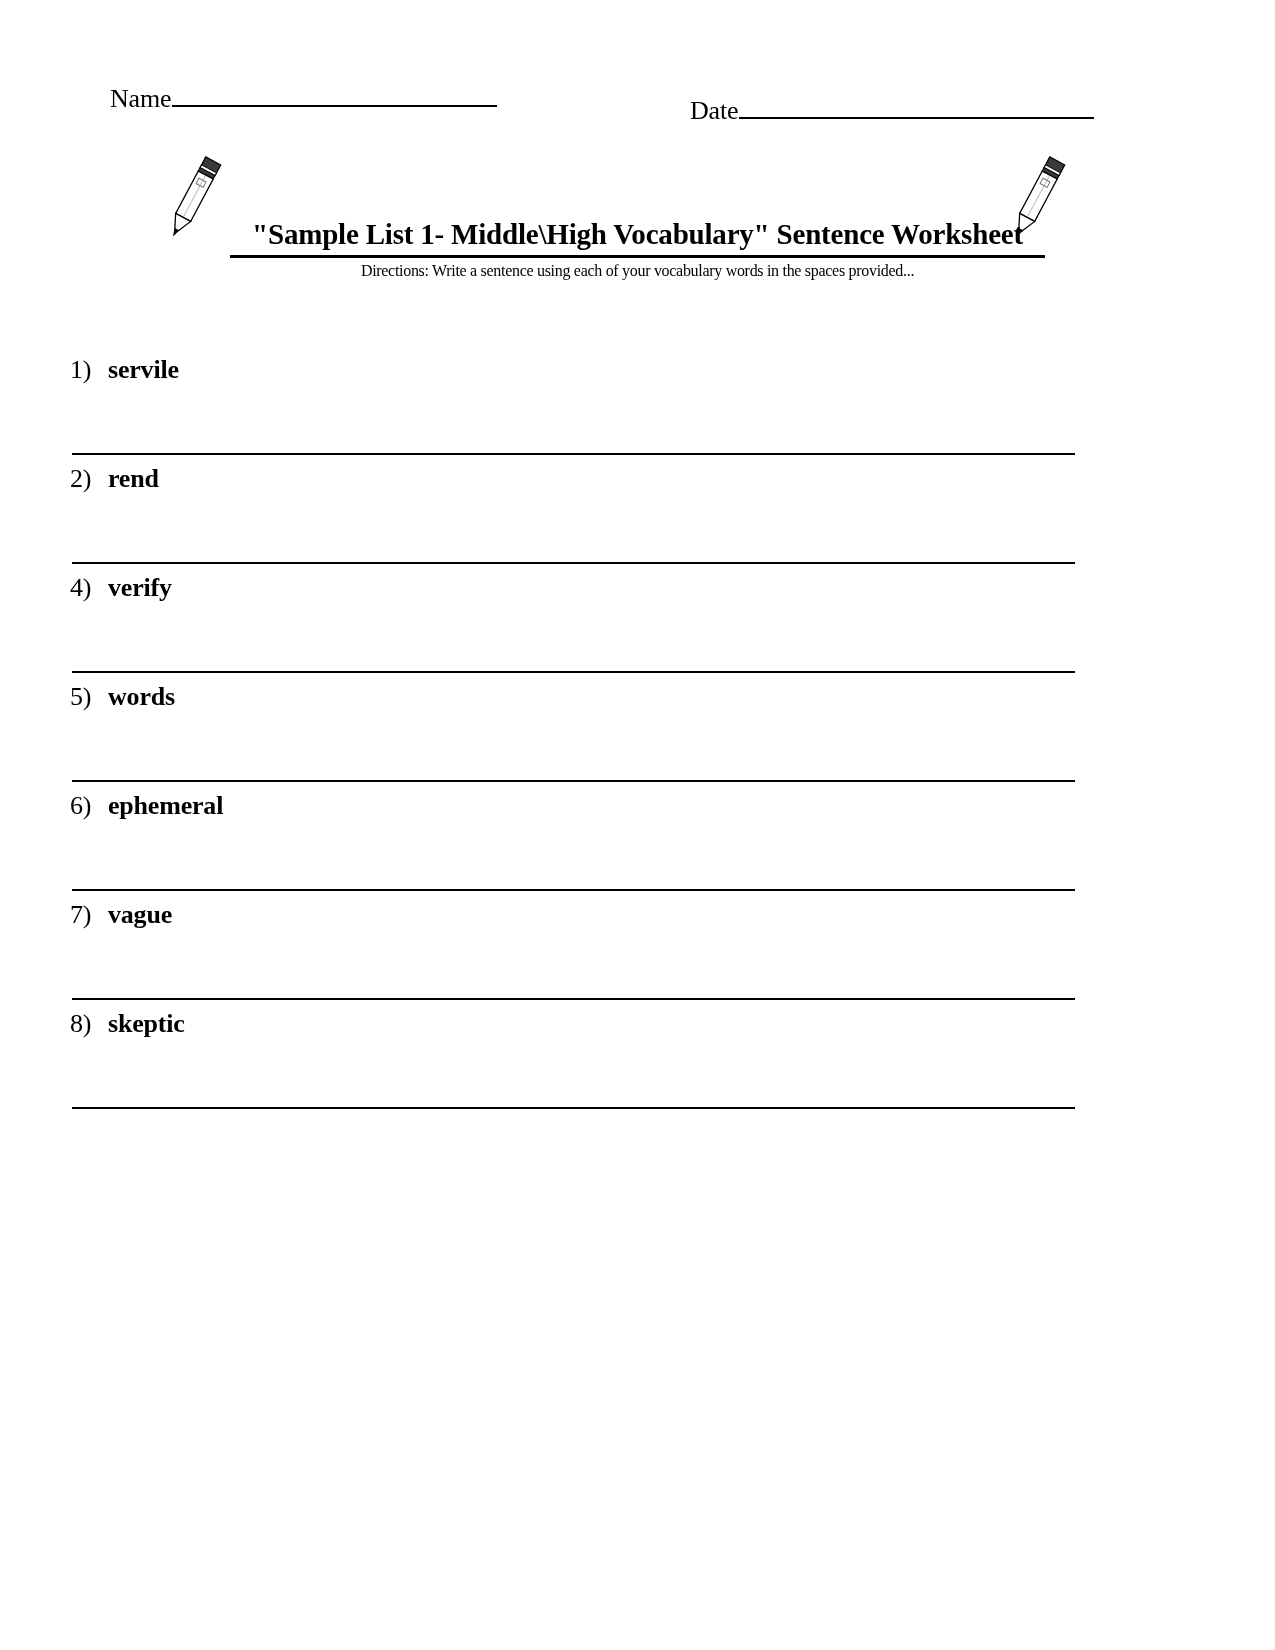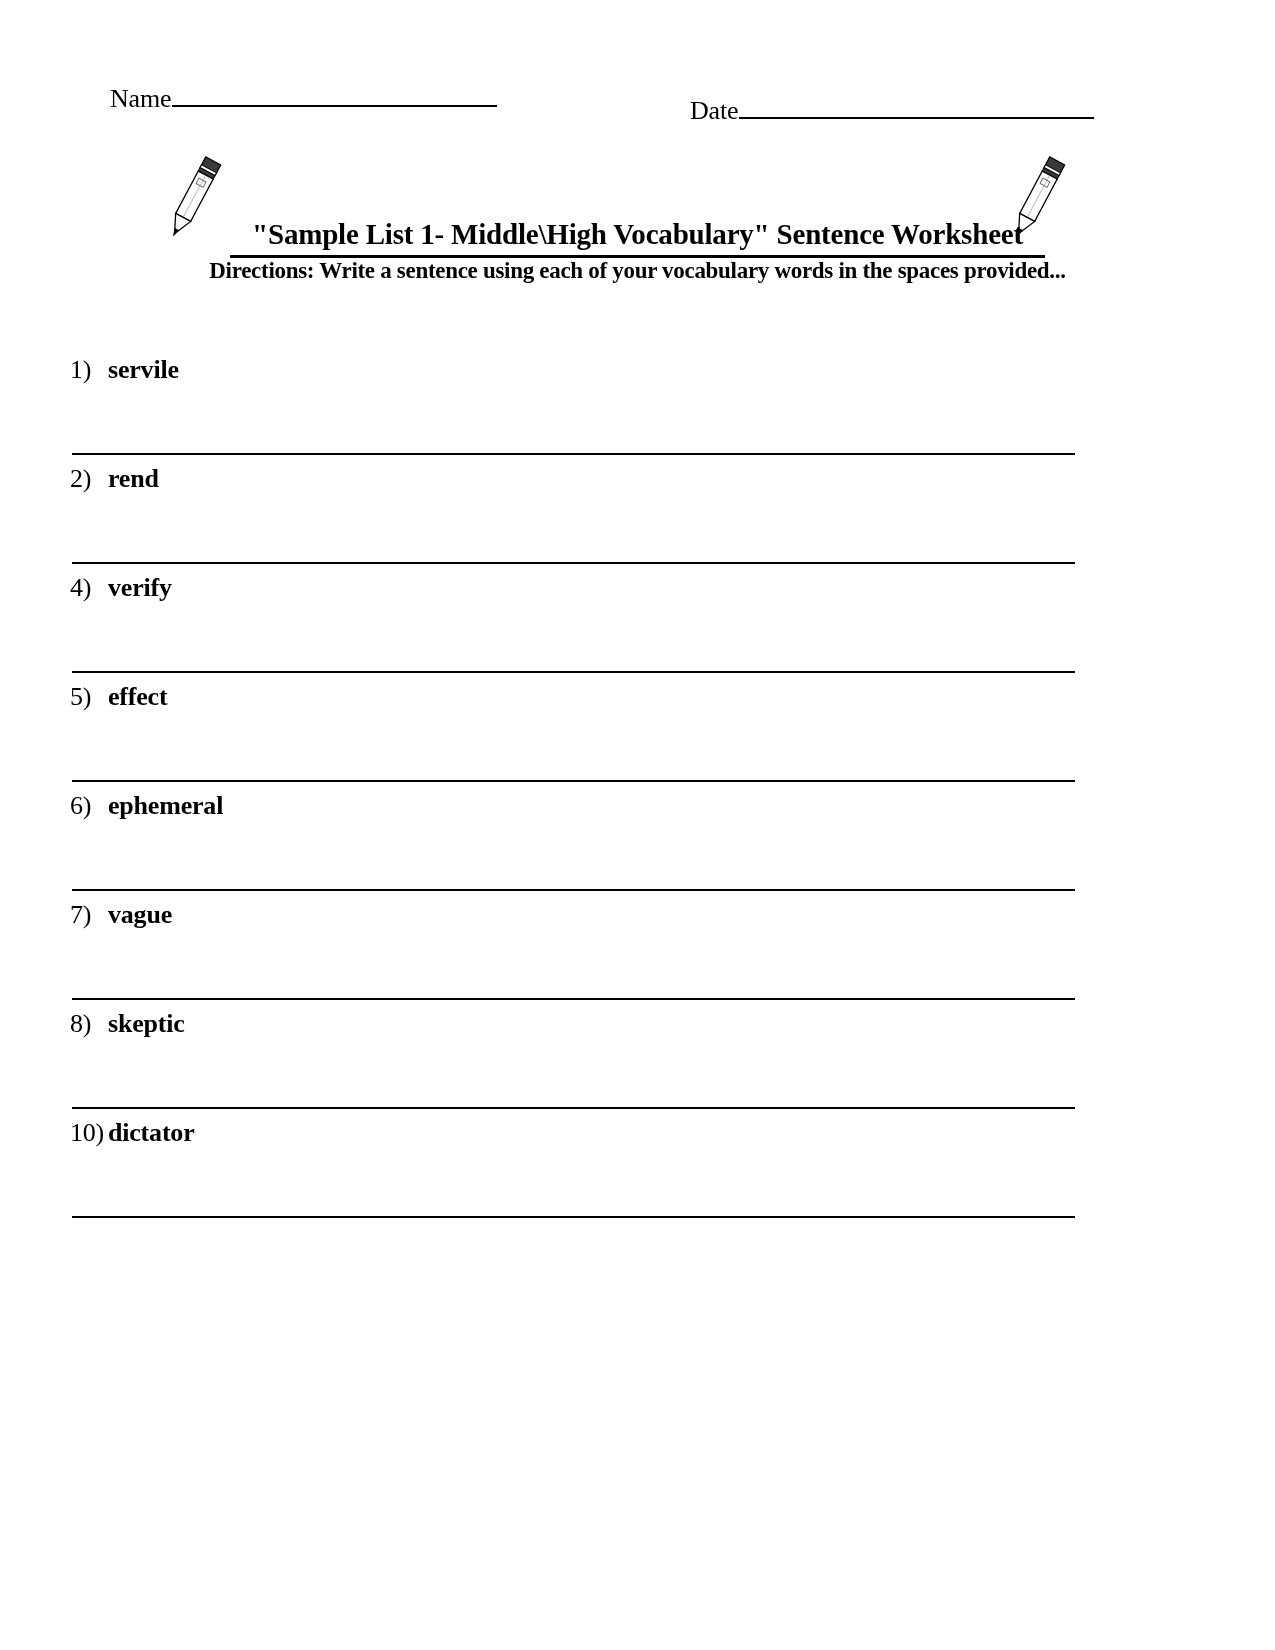--- a/index.html
+++ b/index.html
@@ -92,22 +92,22 @@
 
   .directions-line {
     position: absolute;
     left: 0;
     top: 117px;
     width: 1275px;
     text-align: center;
   }
   .directions-text {
     display: inline-block;
-    font-size: 23px;
-    font-weight: 700;
+    font-size: 16px;
+    font-weight: 400;
     line-height: 28px;
     white-space: nowrap;
     letter-spacing: -0.3px;
   }
 
   
   .items {
     position: absolute;
     left: 0;
     top: 350px;
@@ -223,21 +223,21 @@
 
     <div class="item">
       <div class="item-head">
         <span class="item-num">4)</span><span class="item-word">verify</span>
       </div>
       <div class="item-rule"></div>
     </div>
 
     <div class="item">
       <div class="item-head">
-        <span class="item-num">5)</span><span class="item-word">effect</span>
+        <span class="item-num">5)</span><span class="item-word">words</span>
       </div>
       <div class="item-rule"></div>
     </div>
 
     <div class="item">
       <div class="item-head">
         <span class="item-num">6)</span><span class="item-word">ephemeral</span>
       </div>
       <div class="item-rule"></div>
     </div>
@@ -250,21 +250,15 @@
     </div>
 
     <div class="item">
       <div class="item-head">
         <span class="item-num">8)</span><span class="item-word">skeptic</span>
       </div>
       <div class="item-rule"></div>
     </div>
 
 
-    <div class="item">
-      <div class="item-head">
-        <span class="item-num">10)</span><span class="item-word">dictator</span>
-      </div>
-      <div class="item-rule"></div>
-    </div>
 
   </div>
 </div>
 
 </body></html>

